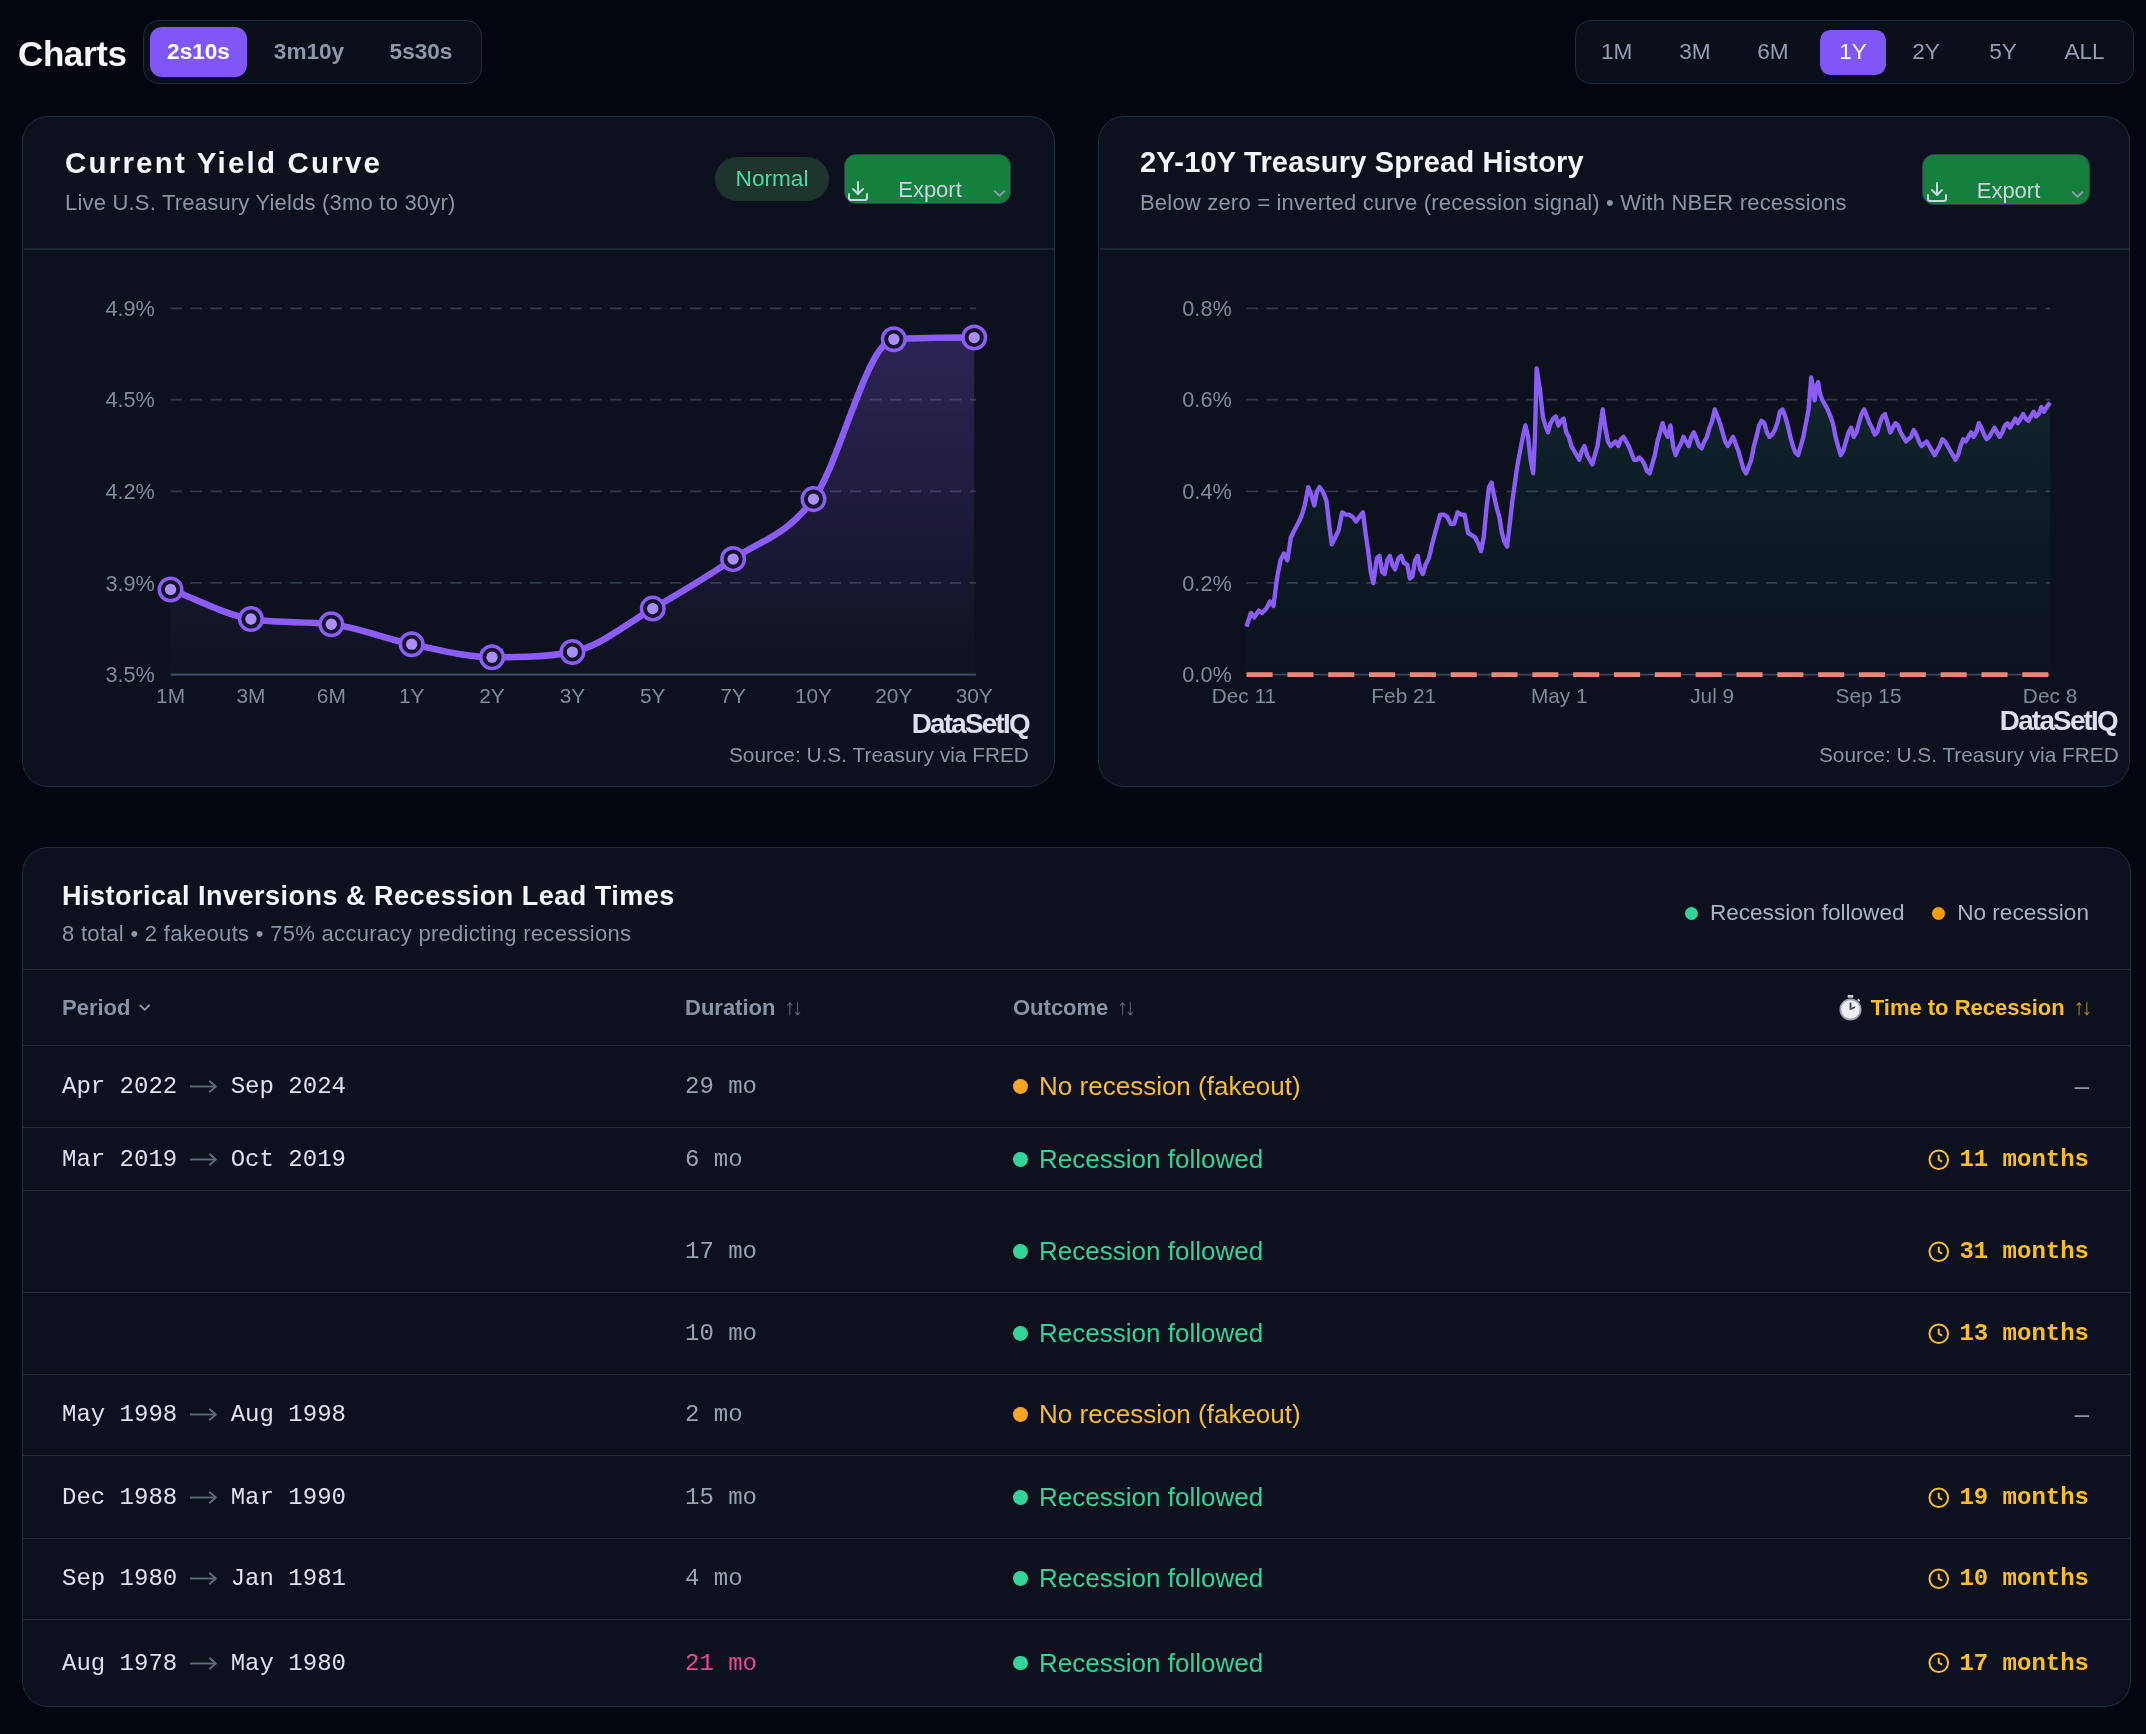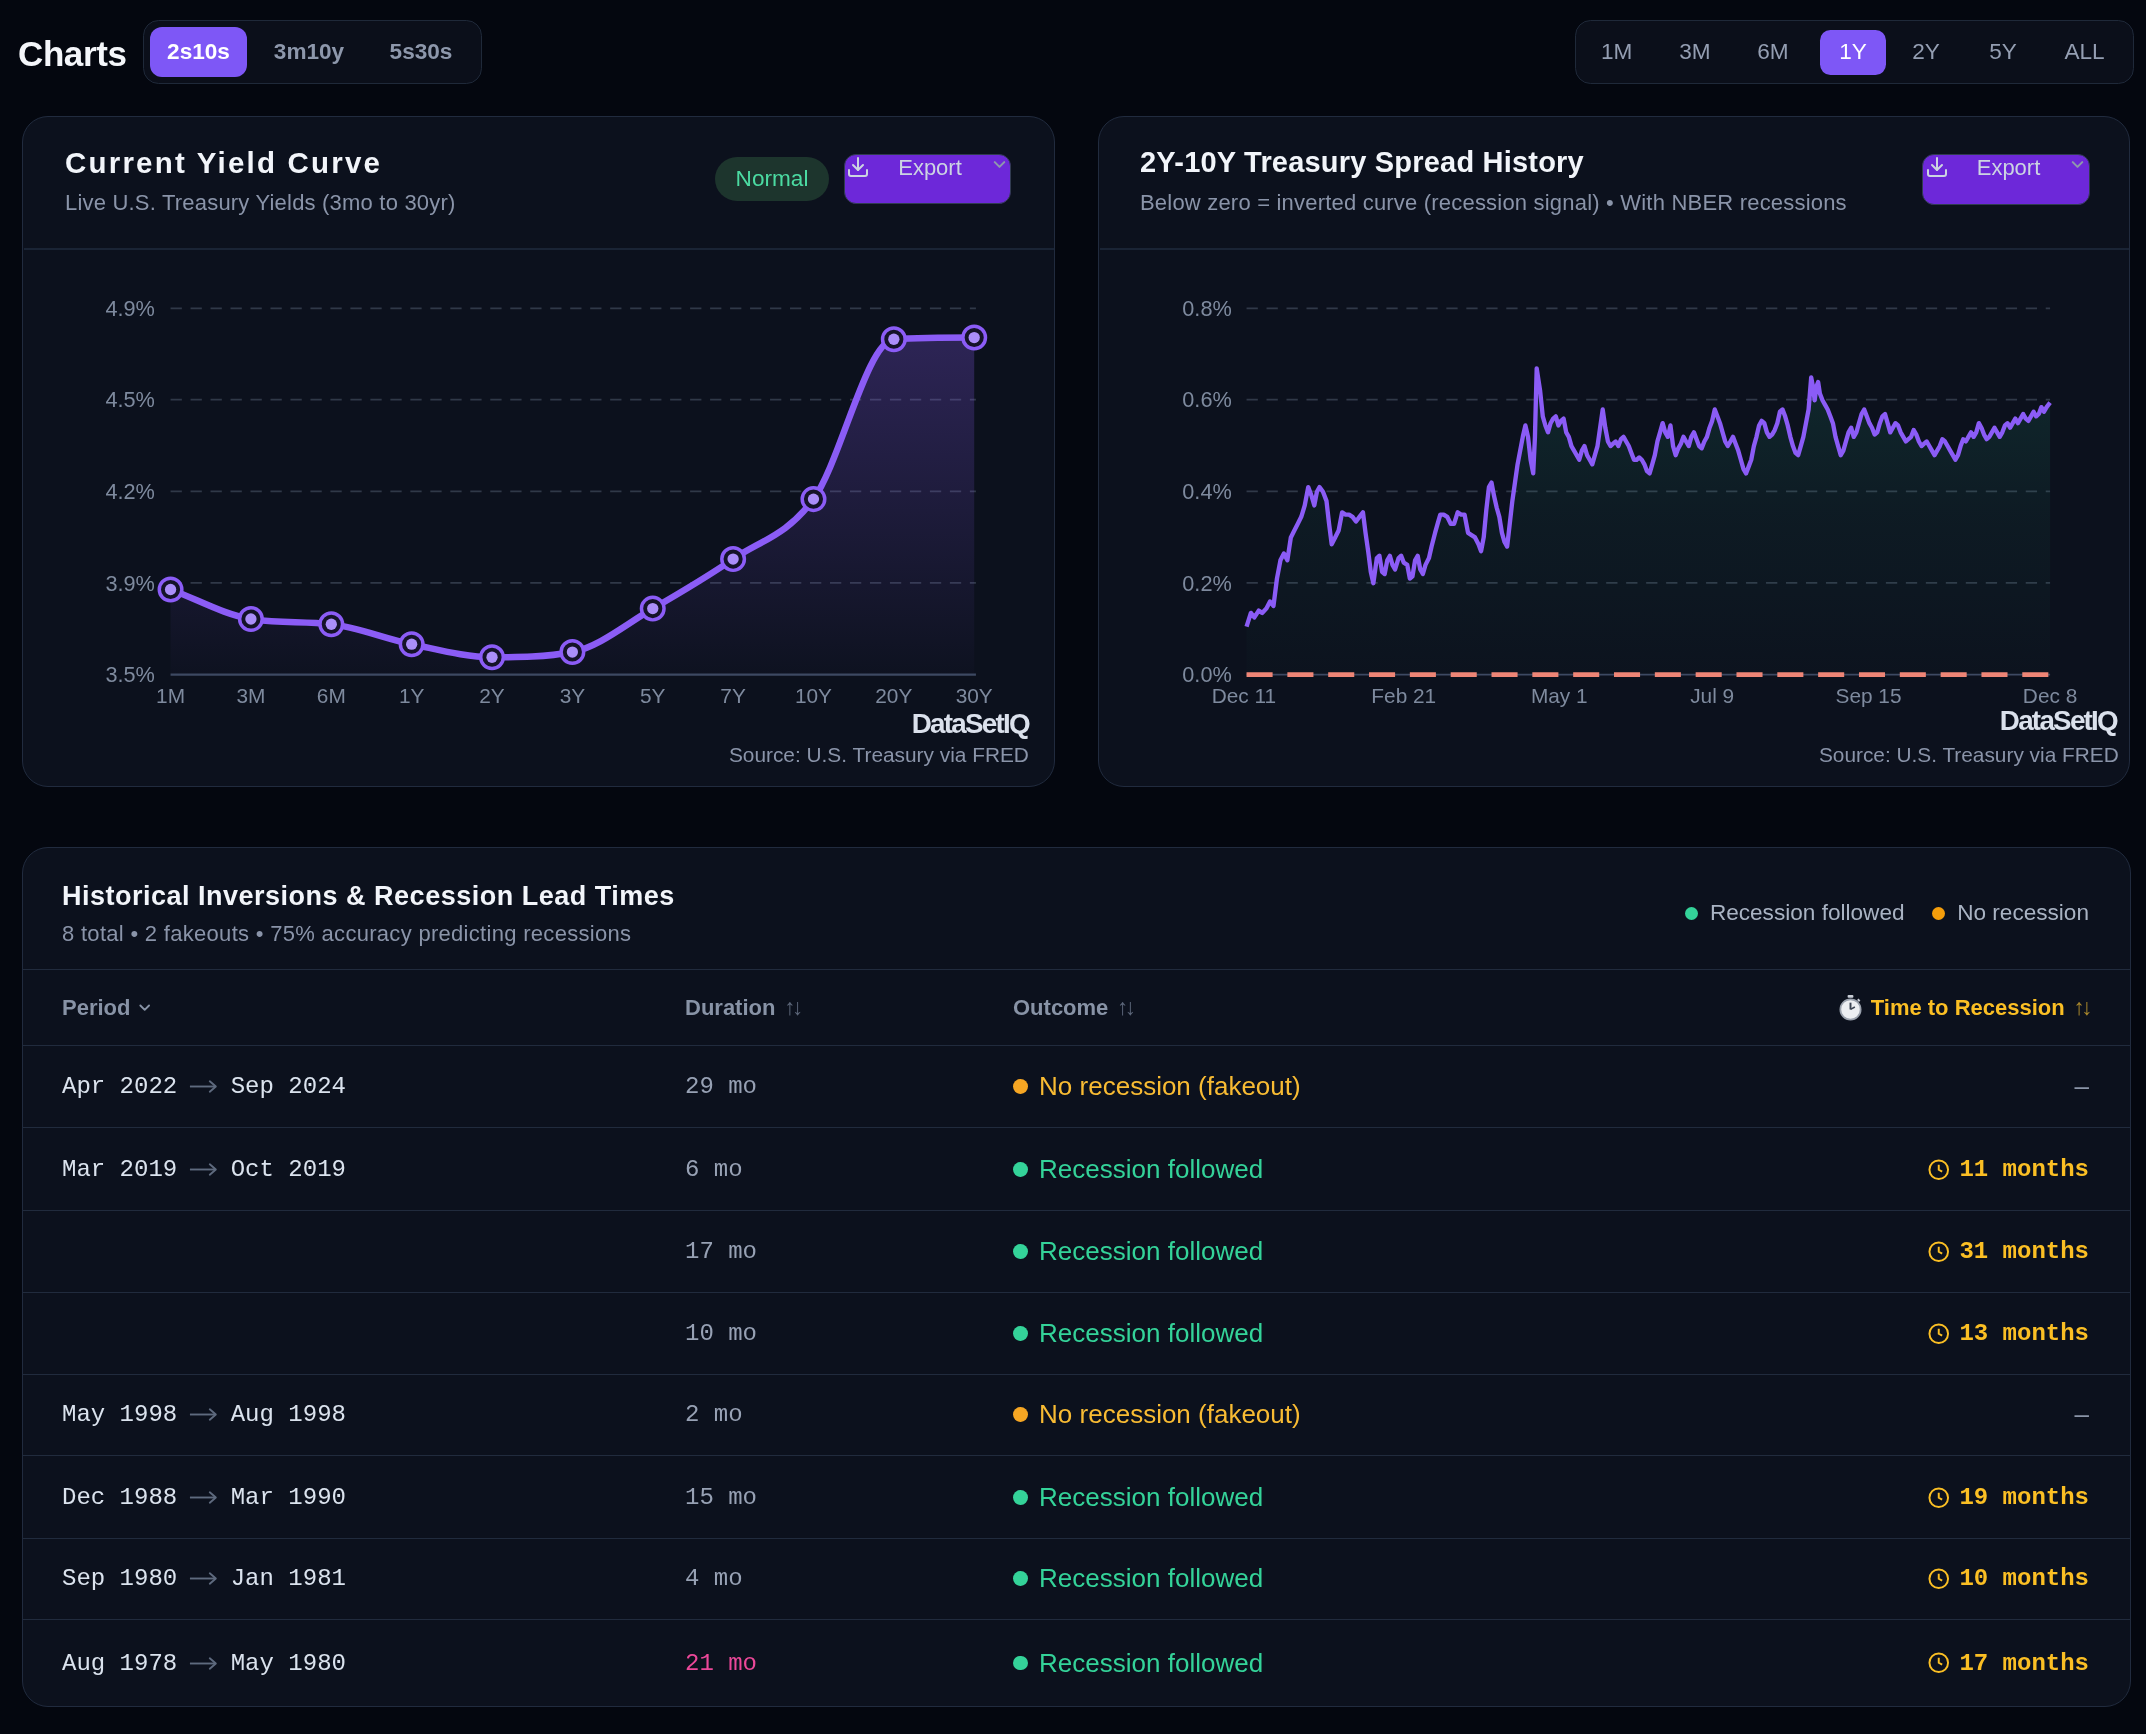--- a/index.html
+++ b/index.html
@@ -4,21 +4,21 @@
 html,body{width:2147px;height:1735px;background:#04070f;font-family:"Liberation Sans",sans-serif;overflow:hidden;position:relative;}
 .abs{position:absolute;}
 .card{position:absolute;background:#0c111d;border:1.7px solid #212b3e;border-radius:26px;}
 .hdiv{position:absolute;left:0;right:0;height:1.7px;background:#1a2435;}
 .title{font-weight:bold;color:#f2f5fa;font-size:29.5px;letter-spacing:2.2px;}
 .sub{color:#8a94a9;font-size:22px;letter-spacing:0.2px;}
 .ylab{fill:#7e8a9e;font-size:25px;font-family:"Liberation Sans",sans-serif;}
 .xlab{fill:#7e8a9e;font-size:24px;font-family:"Liberation Sans",sans-serif;}
 .wm{fill:#dbe1ec;font-size:32px;font-weight:bold;letter-spacing:-2px;font-family:"Liberation Sans",sans-serif;}
 .src{fill:#8a94a9;font-size:24px;font-family:"Liberation Sans",sans-serif;}
-.exportbtn{position:absolute;background:#6d28d9;border:1.7px solid #313b51;border-radius:12px;display:flex;align-items:flex-start;justify-content:center;gap:28px;color:#ccd4e2;font-size:22px;}
+.exportbtn{position:absolute;background:#15803d;border:1.7px solid #313b51;border-radius:12px;display:flex;align-items:flex-end;justify-content:center;gap:28px;color:#ccd4e2;font-size:22px;}
 .mono{font-family:"Liberation Mono",monospace;}
 .dot{display:inline-block;width:13px;height:13px;border-radius:50%;}
 </style></head>
 <body>
 
 <div class="abs" style="left:18px;top:34px;font-size:35px;font-weight:bold;color:#f4f6fa;letter-spacing:-0.4px;">Charts</div>
 <div class="abs" style="left:143px;top:20px;width:339px;height:64px;background:#0b0f1a;border:1.7px solid #1f2939;border-radius:15.6px;"></div>
 <div class="abs" style="left:150px;top:27px;width:97px;height:50px;background:#7e57f6;border-radius:12px;color:#fff;font-size:22.6px;font-weight:bold;display:flex;align-items:center;justify-content:center;">2s10s</div>
 <div class="abs" style="left:260px;top:27px;width:98px;height:50px;color:#8d97ab;font-size:22.6px;font-weight:bold;display:flex;align-items:center;justify-content:center;">3m10y</div>
 <div class="abs" style="left:372px;top:27px;width:98px;height:50px;color:#8d97ab;font-size:22.6px;font-weight:bold;display:flex;align-items:center;justify-content:center;">5s30s</div>
@@ -187,21 +187,21 @@
       </svg>Sep 2024</div>
   <div class="abs mono" style="left:663px;top:0;height:100%;display:flex;align-items:center;font-size:24px;color:#97a1b4;">29 mo</div>
   <div class="abs" style="left:991px;top:0;height:100%;display:flex;align-items:center;">
       <span class="dot" style="width:14.8px;height:14.8px;background:#f6a623;margin-right:11.3px;"></span>
       <span style="color:#f8bb33;font-size:26px;">No recession (fakeout)</span>
     </div>
   <div class="abs" style="right:42px;top:0;height:100%;display:flex;align-items:center;">
       <span style="color:#8b95a8;font-size:26px;">–</span>
     </div>
 </div>
-<div class="abs" style="left:22px;top:1129px;width:2109px;height:82px;border-bottom:1.7px solid #212b3d;">
+<div class="abs" style="left:22px;top:1129px;width:2109px;height:62px;border-bottom:1.7px solid #212b3d;">
   <div class="abs mono" style="left:40px;top:0;height:100%;display:flex;align-items:center;font-size:24px;color:#dbe3ee;">Mar 2019<svg width="29.5" height="19" viewBox="0 0 34 22" style="margin:0 12px;">
         <line x1="1" y1="11" x2="30" y2="11" stroke="#5e6a7e" stroke-width="2.2"></line>
         <path d="M24 5 L31 11 L24 17" fill="none" stroke="#5e6a7e" stroke-width="2.2" stroke-linecap="round" stroke-linejoin="round"></path>
       </svg>Oct 2019</div>
   <div class="abs mono" style="left:663px;top:0;height:100%;display:flex;align-items:center;font-size:24px;color:#97a1b4;">6 mo</div>
   <div class="abs" style="left:991px;top:0;height:100%;display:flex;align-items:center;">
       <span class="dot" style="width:14.8px;height:14.8px;background:#34d399;margin-right:11.3px;"></span>
       <span style="color:#34d399;font-size:26px;">Recession followed</span>
     </div>
   <div class="abs" style="right:42px;top:0;height:100%;display:flex;align-items:center;">

